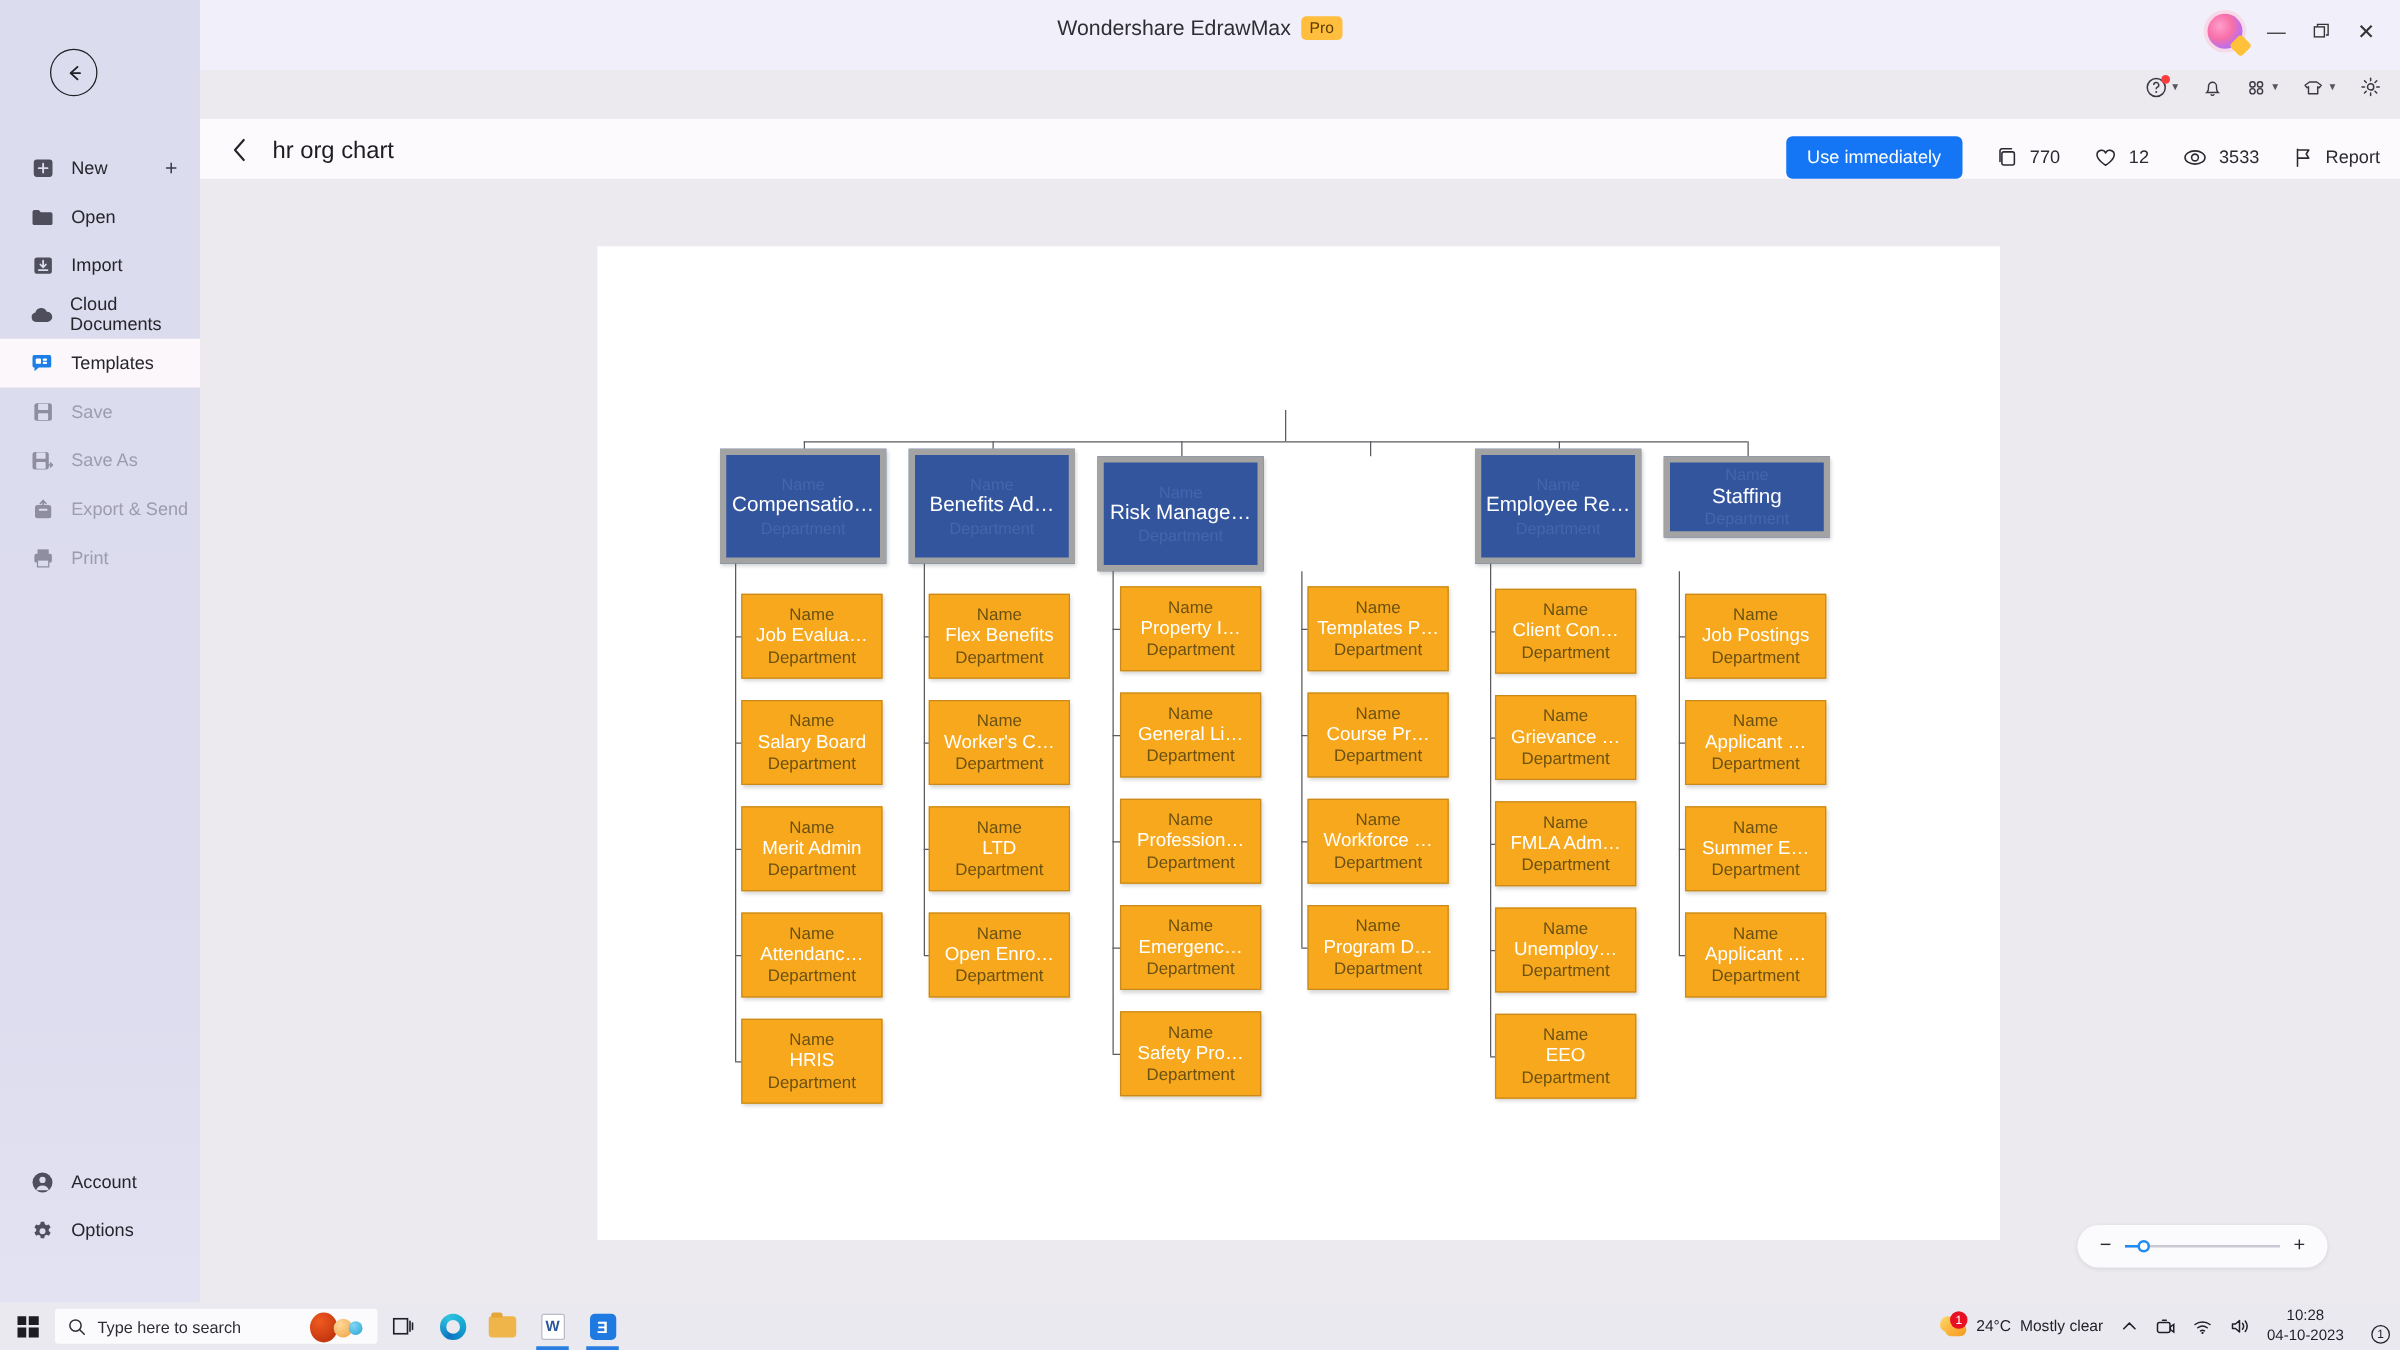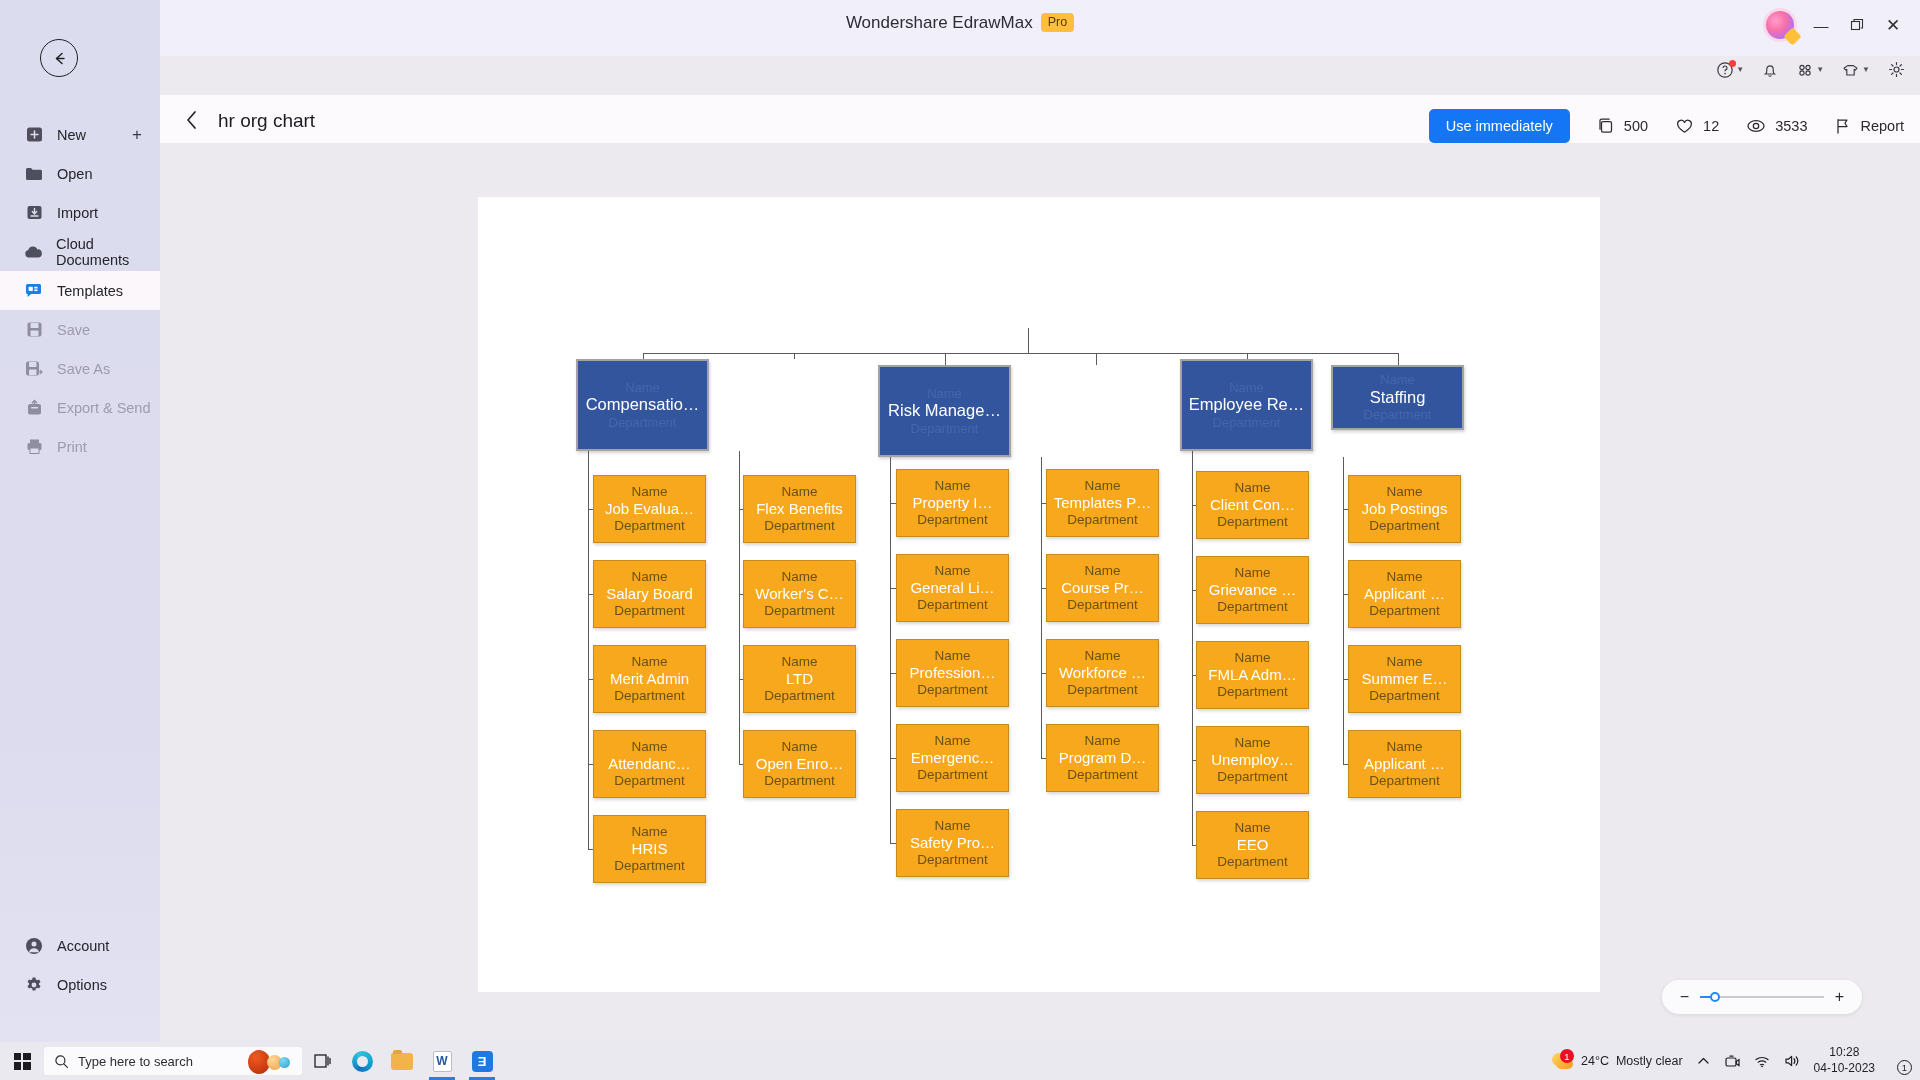--- a/index.html
+++ b/index.html
@@ -120,21 +120,21 @@
   .chart { position: absolute; inset: 0; }
   .node {
     position: absolute; display: flex; flex-direction: column;
     align-items: center; justify-content: center;
     text-align: center; overflow: hidden; line-height: 1.18;
   }
   .node .nm, .node .dp { font-size: 13.5px; }
   .node .ttl { font-size: 15px; }
 
   .node.lvl2 {
-    background: #33559e; border: 2px solid #a3a3a3;
+    background: #33559e; border: 5px solid #a3a3a3;
     box-shadow: 1px 2px 3px rgba(0,0,0,.18);
   }
   .node.lvl2 .ttl { color: #ffffff; font-size: 16.5px; }
   .node.lvl2 .nm, .node.lvl2 .dp { color: #4566ab; font-size: 13px; }
 
   .node.leaf {
     background: #f8a81c; border: 1px solid #c98a1b;
     box-shadow: 1px 2px 3px rgba(0,0,0,.16);
   }
   .node.leaf .ttl { color: #ffffff; font-size: 15px; }
@@ -440,21 +440,21 @@
     <div class="hdr-right">
       <div class="use-btn">Use immediately</div>
 
       <div class="stat">
         <span>
           <svg width="18" height="18" viewBox="0 0 18 18">
               <rect x="4.5" y="4.5" width="10" height="10.5" rx="1.6" fill="none" stroke="#2a2a31" stroke-width="1.25"></rect>
               <path d="M3 12.2V3.6A1.6 1.6 0 0 1 4.6 2h7.6" fill="none" stroke="#2a2a31" stroke-width="1.25" stroke-linecap="round"></path>
             </svg>
         </span>
-        <span>500</span>
+        <span>770</span>
       </div>
 
       <div class="stat">
         <span>
           <svg width="19" height="18" viewBox="0 0 19 18">
               <path d="M9.5 15.2S2.6 11 2.6 6.8a3.6 3.6 0 0 1 6.9-1.4A3.6 3.6 0 0 1 16.4 6.8c0 4.2-6.9 8.4-6.9 8.4Z" fill="none" stroke="#2a2a31" stroke-width="1.25" stroke-linejoin="round"></path>
             </svg>
         </span>
         <span>12</span>
       </div>
@@ -516,20 +516,25 @@
           </div>
           <div class="line h" style="left: 110px; top: 567px; width: 5px;"></div>
           <div class="node leaf" style="left: 115px; top: 618px; width: 113px; height: 68px;">
             <div class="nm">Name</div>
             <div class="ttl">HRIS</div>
             <div class="dp">Department</div>
           </div>
           <div class="line h" style="left: 110px; top: 652px; width: 5px;"></div>
           <div class="line v" style="left: 110px; top: 254px; height: 398px;"></div>
           <div class="line v" style="left: 315.5px; top: 156px; height: 6px;"></div>
+          <div class="node lvl2" style="left: 249px; top: 162px; width: 133px; height: 92px;">
+            <div class="nm">Name</div>
+            <div class="ttl">Benefits Ad…</div>
+            <div class="dp">Department</div>
+          </div>
           <div class="node leaf" style="left: 265px; top: 278px; width: 113px; height: 68px;">
             <div class="nm">Name</div>
             <div class="ttl">Flex Benefits</div>
             <div class="dp">Department</div>
           </div>
           <div class="line h" style="left: 261px; top: 312px; width: 4px;"></div>
           <div class="node leaf" style="left: 265px; top: 363px; width: 113px; height: 68px;">
             <div class="nm">Name</div>
             <div class="ttl">Worker's C…</div>
             <div class="dp">Department</div>

